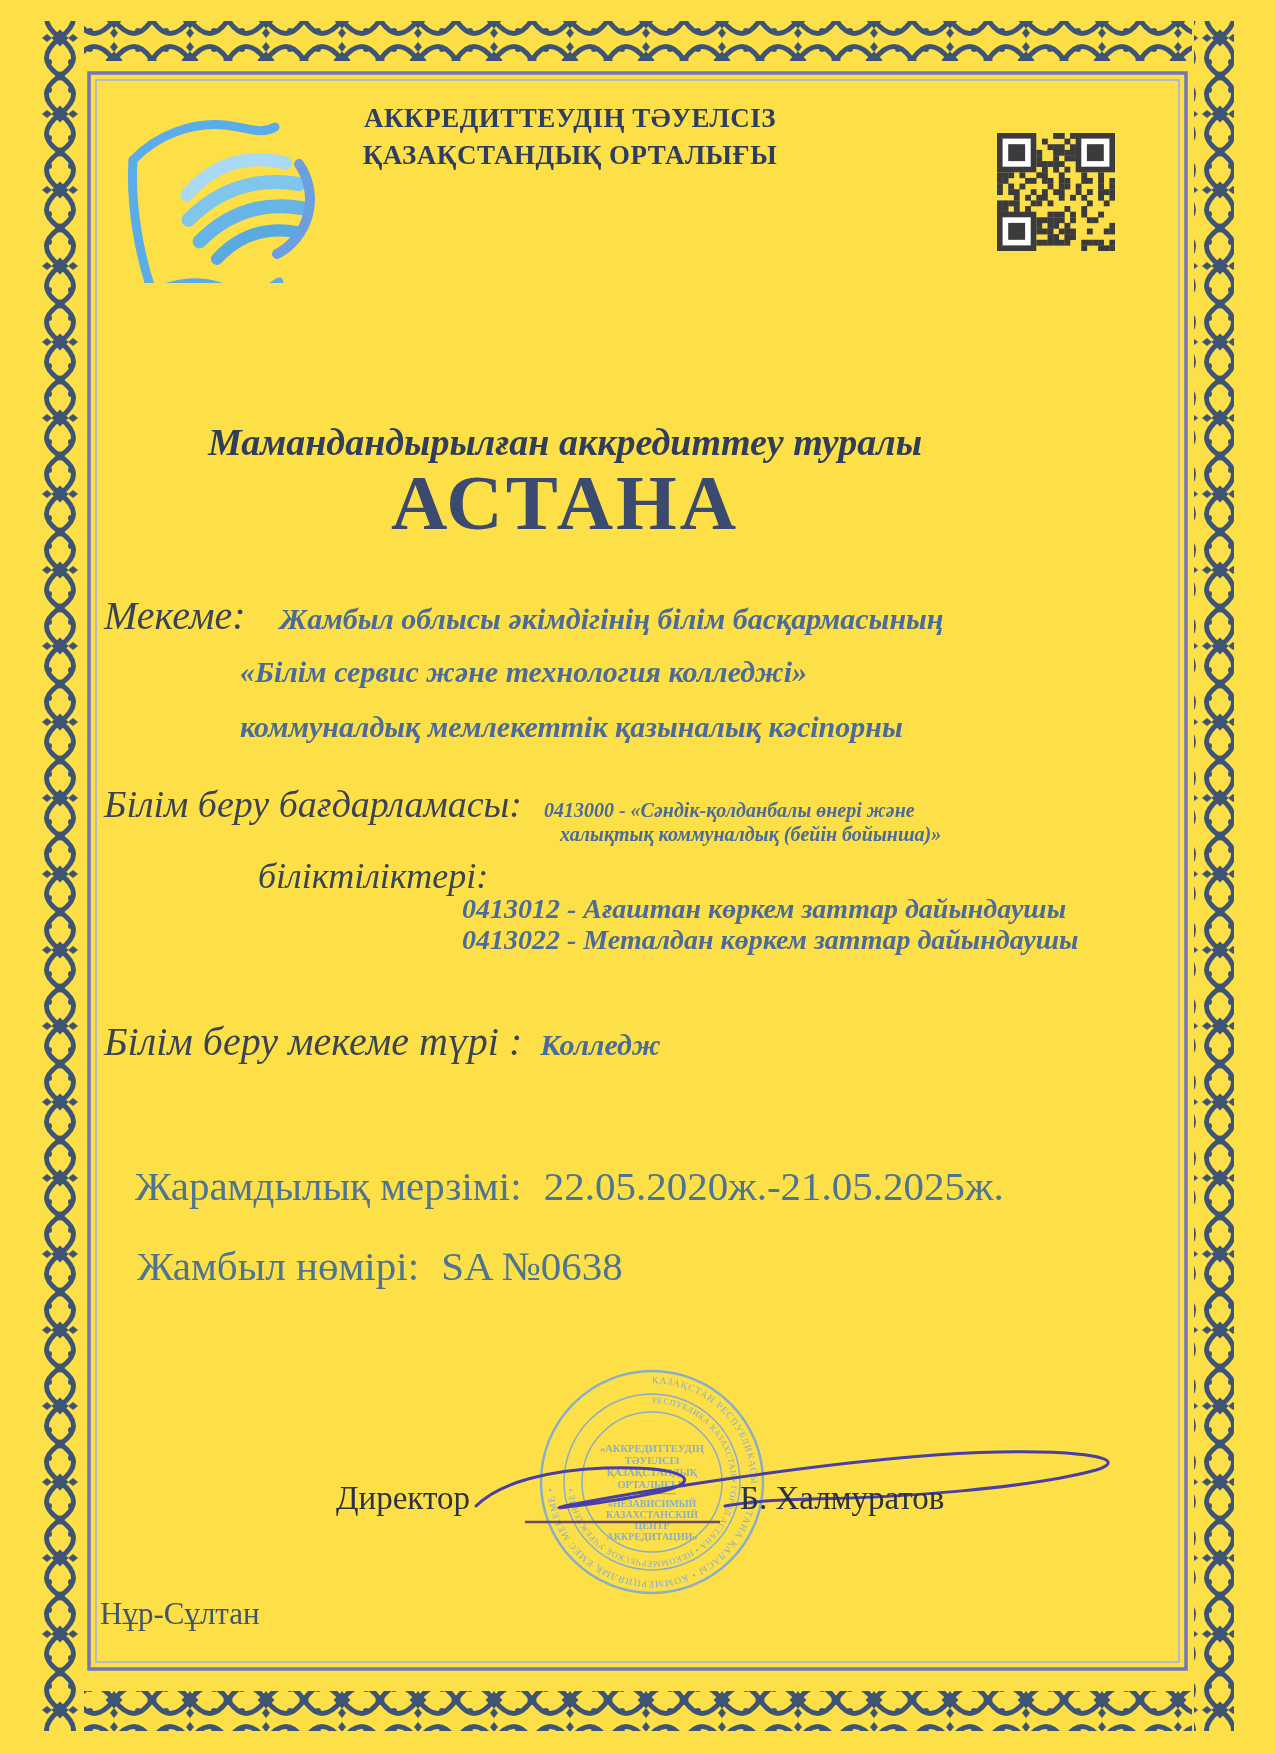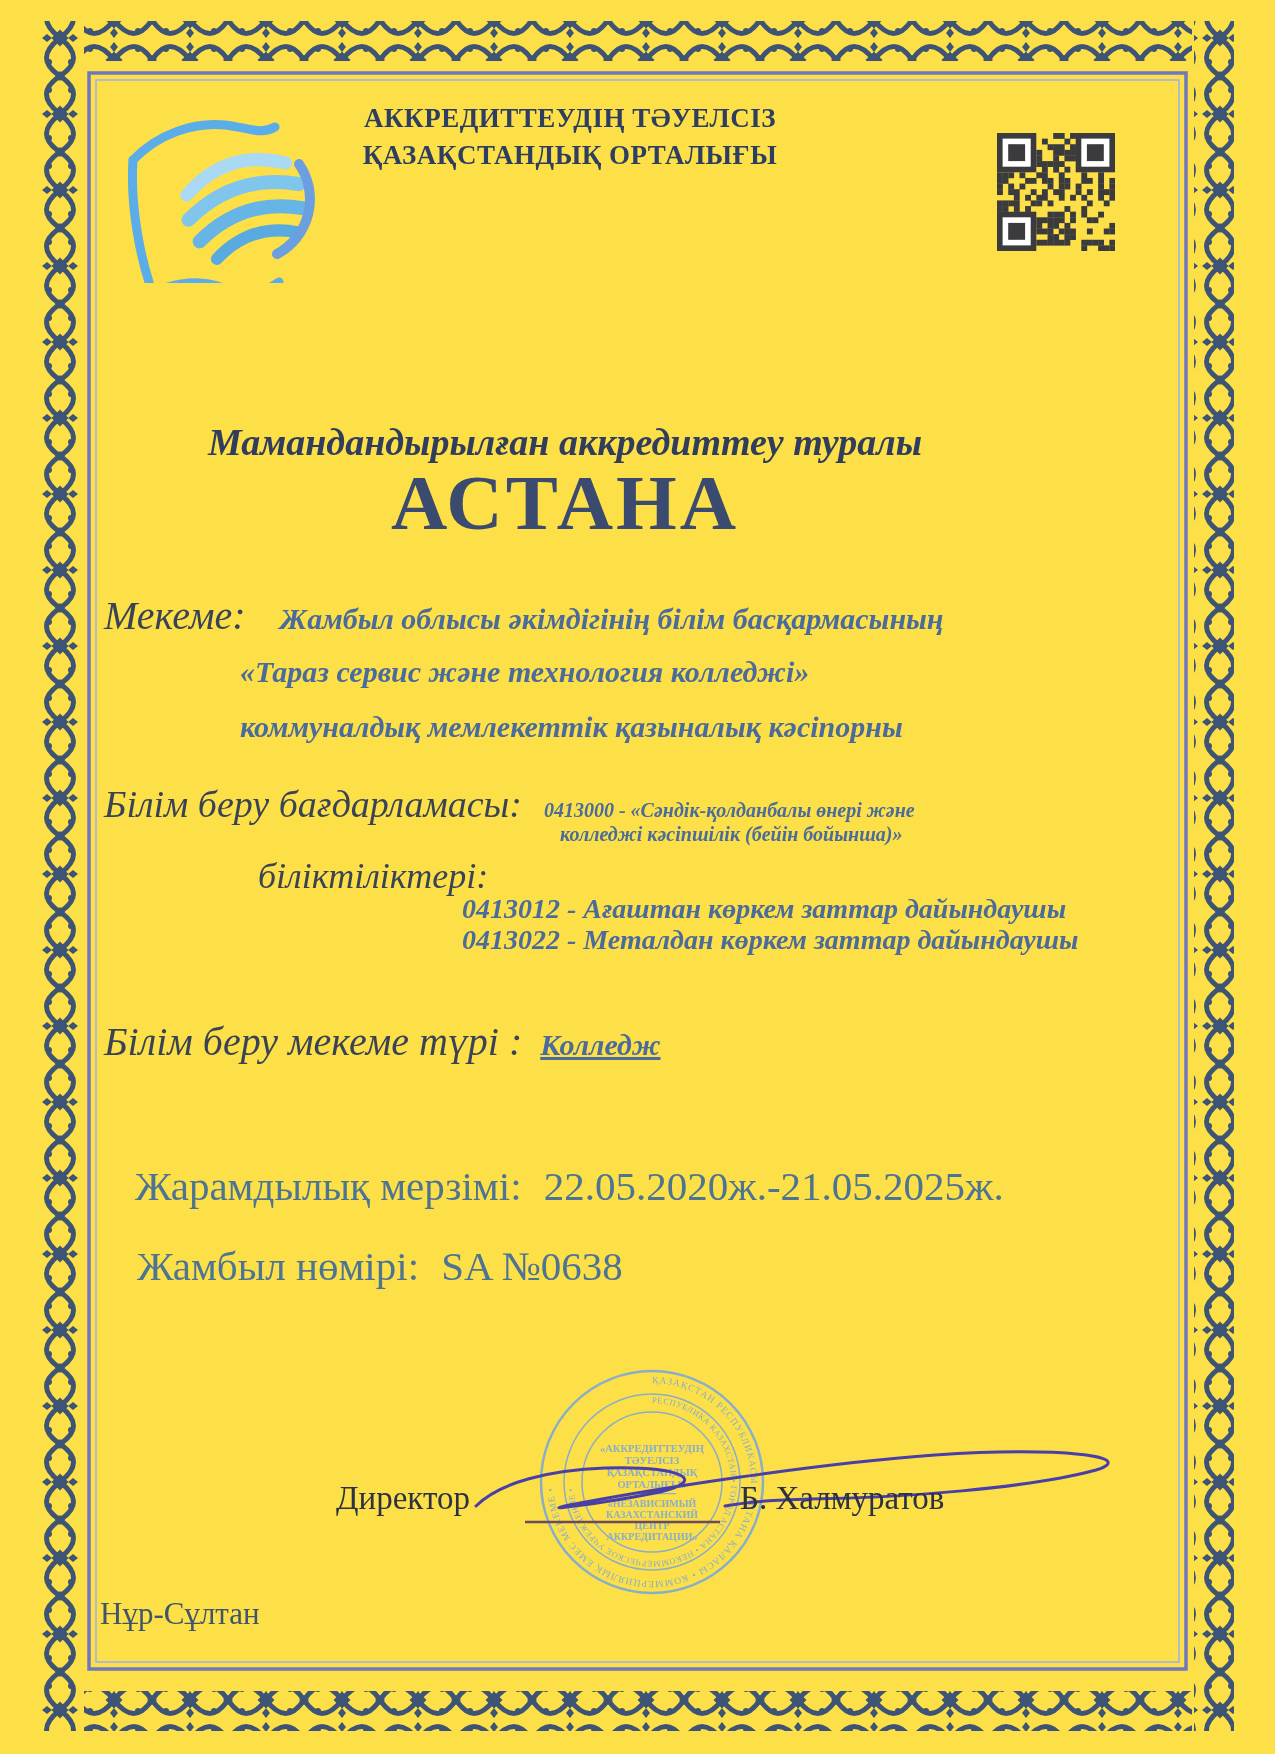--- a/index.html
+++ b/index.html
@@ -268,35 +268,35 @@
       </g>
   </svg>
 
   <div class="doc-subtitle">Мамандандырылған аккредиттеу туралы</div>
   <div class="doc-title">АСТАНА</div>
 
   <div class="row" style="left:104px;top:592px;">
     <span class="lbl lbl-40">Мекеме:</span>
     <span class="val val-30" style="margin-left:30px;">Жамбыл облысы әкімдігінің білім басқармасының</span>
   </div>
-  <div class="row val val-30" style="left:240px;top:655px;">«Тараз сервис және технология колледжі»</div>
+  <div class="row val val-30" style="left:240px;top:655px;">«Білім сервис және технология колледжі»</div>
   <div class="row val val-30" style="left:240px;top:710px;">коммуналдық мемлекеттік қазыналық кәсіпорны</div>
 
   <div class="row" style="left:104px;top:782px;">
     <span class="lbl lbl-38">Білім беру бағдарламасы:</span>
     <span class="val val-29" style="margin-left:18px;">0413000 - «Сәндік-қолданбалы өнері және</span>
   </div>
-  <div class="row val val-29" style="left:560px;top:823px;">колледжі кәсіпшілік (бейін бойынша)»</div>
+  <div class="row val val-29" style="left:560px;top:823px;">халықтық коммуналдық (бейін бойынша)»</div>
   <div class="row lbl lbl-36" style="left:258px;top:855px;">біліктіліктері:</div>
   <div class="row val val-28" style="left:462px;top:893px;">0413012 - Ағаштан көркем заттар дайындаушы</div>
   <div class="row val val-28" style="left:462px;top:924px;">0413022 - Металдан көркем заттар дайындаушы</div>
 
   <div class="row" style="left:104px;top:1018px;">
     <span class="lbl lbl-40">Білім беру мекеме түрі :</span>
-    <span class="val val-30" style="margin-left:14px;text-decoration:underline;">Колледж</span>
+    <span class="val val-30" style="margin-left:14px;">Колледж</span>
   </div>
 
   <div class="row info" style="left:135px;top:1162px;">
     <span>Жарамдылық мерзімі:</span>
     <span class="v">22.05.2020ж.-21.05.2025ж.</span>
   </div>
   <div class="row info" style="left:137px;top:1242px;">
     <span>Жамбыл нөмірі:</span>
     <span class="v">SA №0638</span>
   </div>

